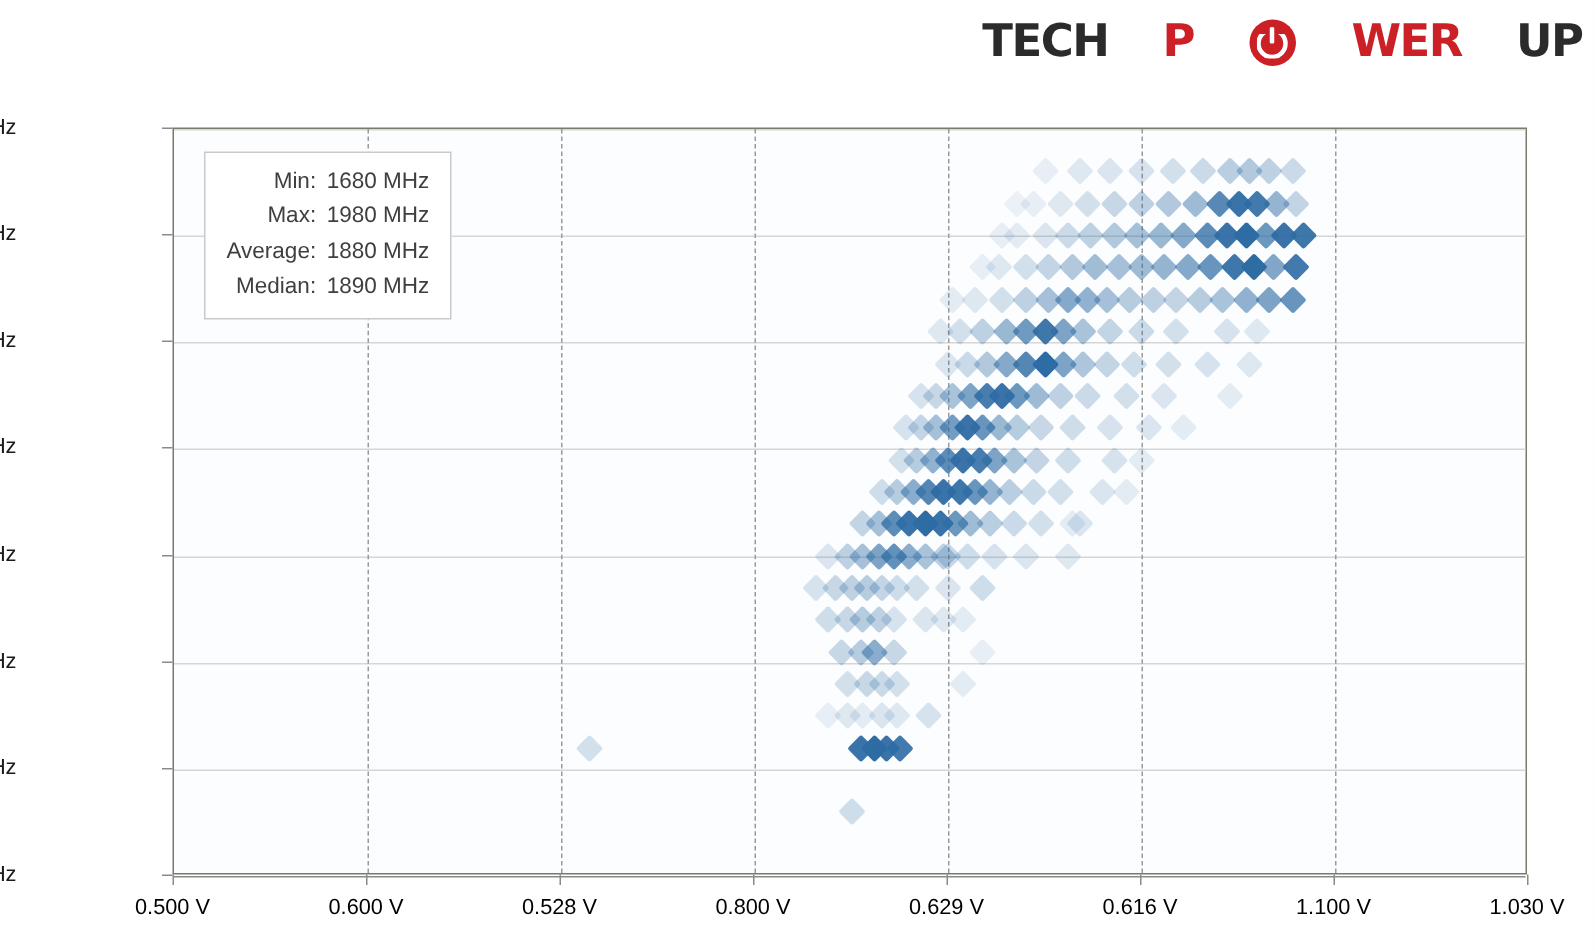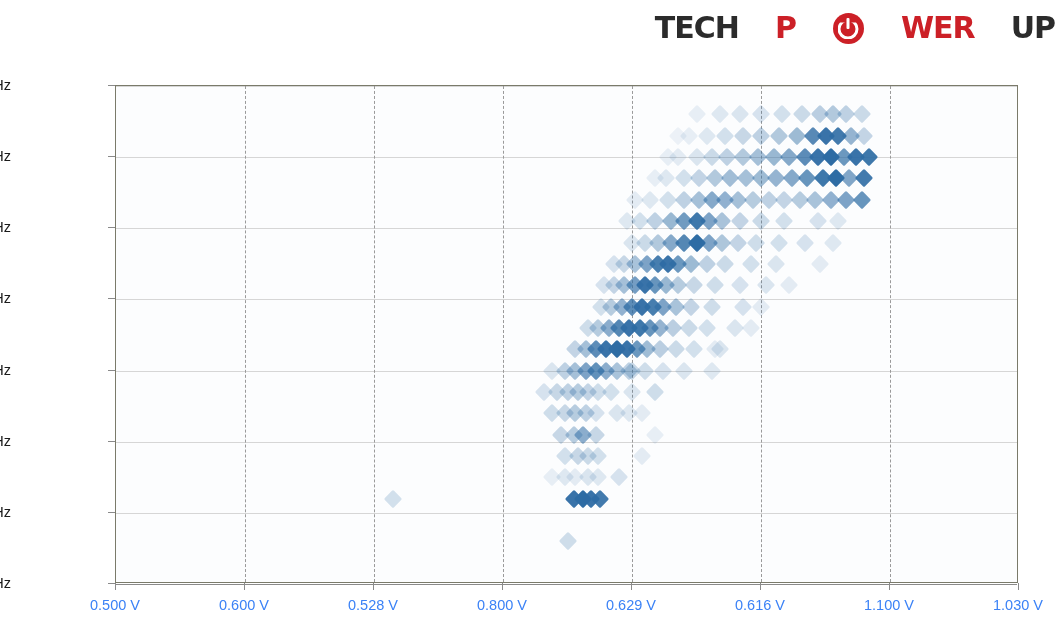--- a/index.html
+++ b/index.html
@@ -60,21 +60,21 @@
 
   
   .y-tick{
     position:absolute;right:1052px;
     font-size:14.5px;color:#1a1a1a;white-space:nowrap;
     text-align:right;transform:translateY(-50%);
   }
   .y-tick-mark{position:absolute;width:7px;height:1px;background:#8a8a8a;left:108px;}
   .x-tick{
     position:absolute;top:597px;
-    font-size:14.5px;color:#3b82f6;white-space:nowrap;
+    font-size:14.5px;color:#000000;white-space:nowrap;
     transform:translateX(-50%);
     text-align:right;
   }
   .x-tick-mark{position:absolute;height:7px;width:1px;background:#8a8a8a;top:583px;}
 
   
   .stats-box{
     position:absolute;left:136px;top:101px;
     border:1px solid #c9c9c9;background:#ffffff;
     padding:7px 14px 9px 14px;
@@ -364,14 +364,34 @@
       <div class="x-tick" style="left: 631px;">0.629 V</div>
       <div class="x-tick-mark" style="left: 631px;"></div>
       <div class="x-tick" style="left: 760px;">0.616 V</div>
       <div class="x-tick-mark" style="left: 760px;"></div>
       <div class="x-tick" style="left: 889px;">1.100 V</div>
       <div class="x-tick-mark" style="left: 889px;"></div>
       <div class="x-tick" style="left: 1018px;">1.030 V</div>
       <div class="x-tick-mark" style="left: 1018px;"></div>
     </div>
 
+  <div class="stats-box">
+    <div id="stats-rows">
+        <div class="stats-row">
+          <span class="lbl">Min:</span>
+          <span class="val">1680 MHz</span>
+        </div>
+        <div class="stats-row">
+          <span class="lbl">Max:</span>
+          <span class="val">1980 MHz</span>
+        </div>
+        <div class="stats-row">
+          <span class="lbl">Average:</span>
+          <span class="val">1880 MHz</span>
+        </div>
+        <div class="stats-row">
+          <span class="lbl">Median:</span>
+          <span class="val">1890 MHz</span>
+        </div>
+      </div>
+  </div>
 
 </div>
 
 </body></html>

